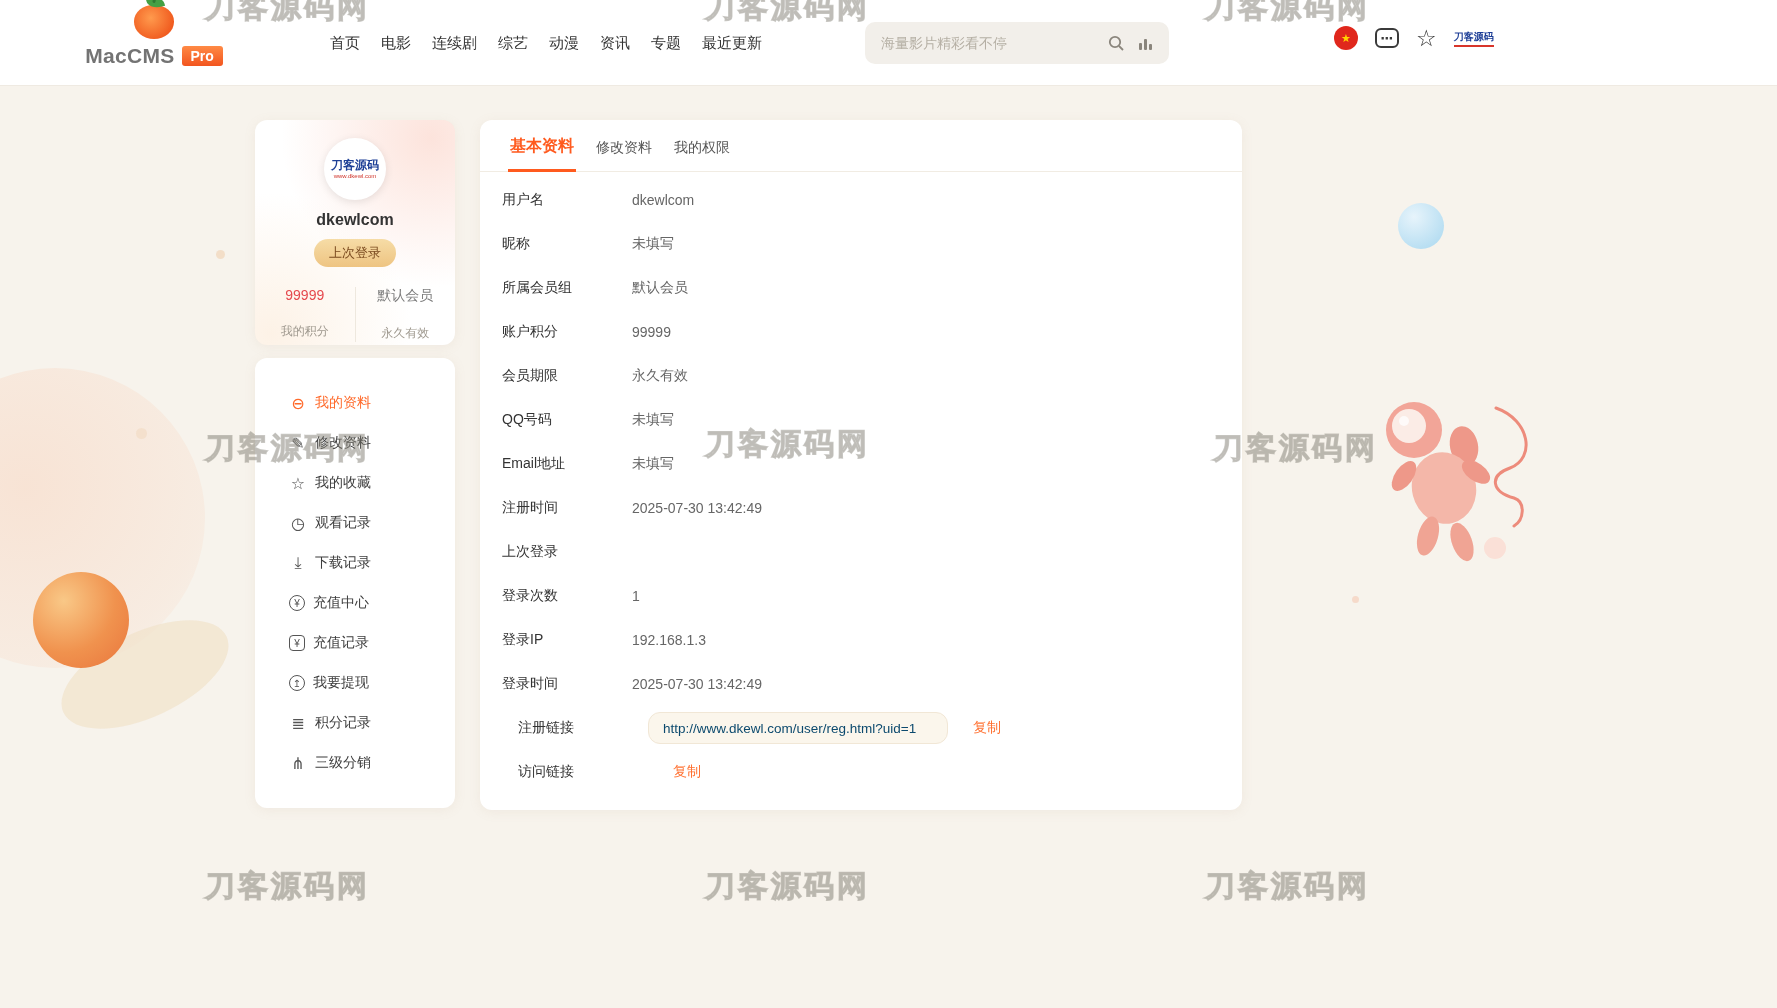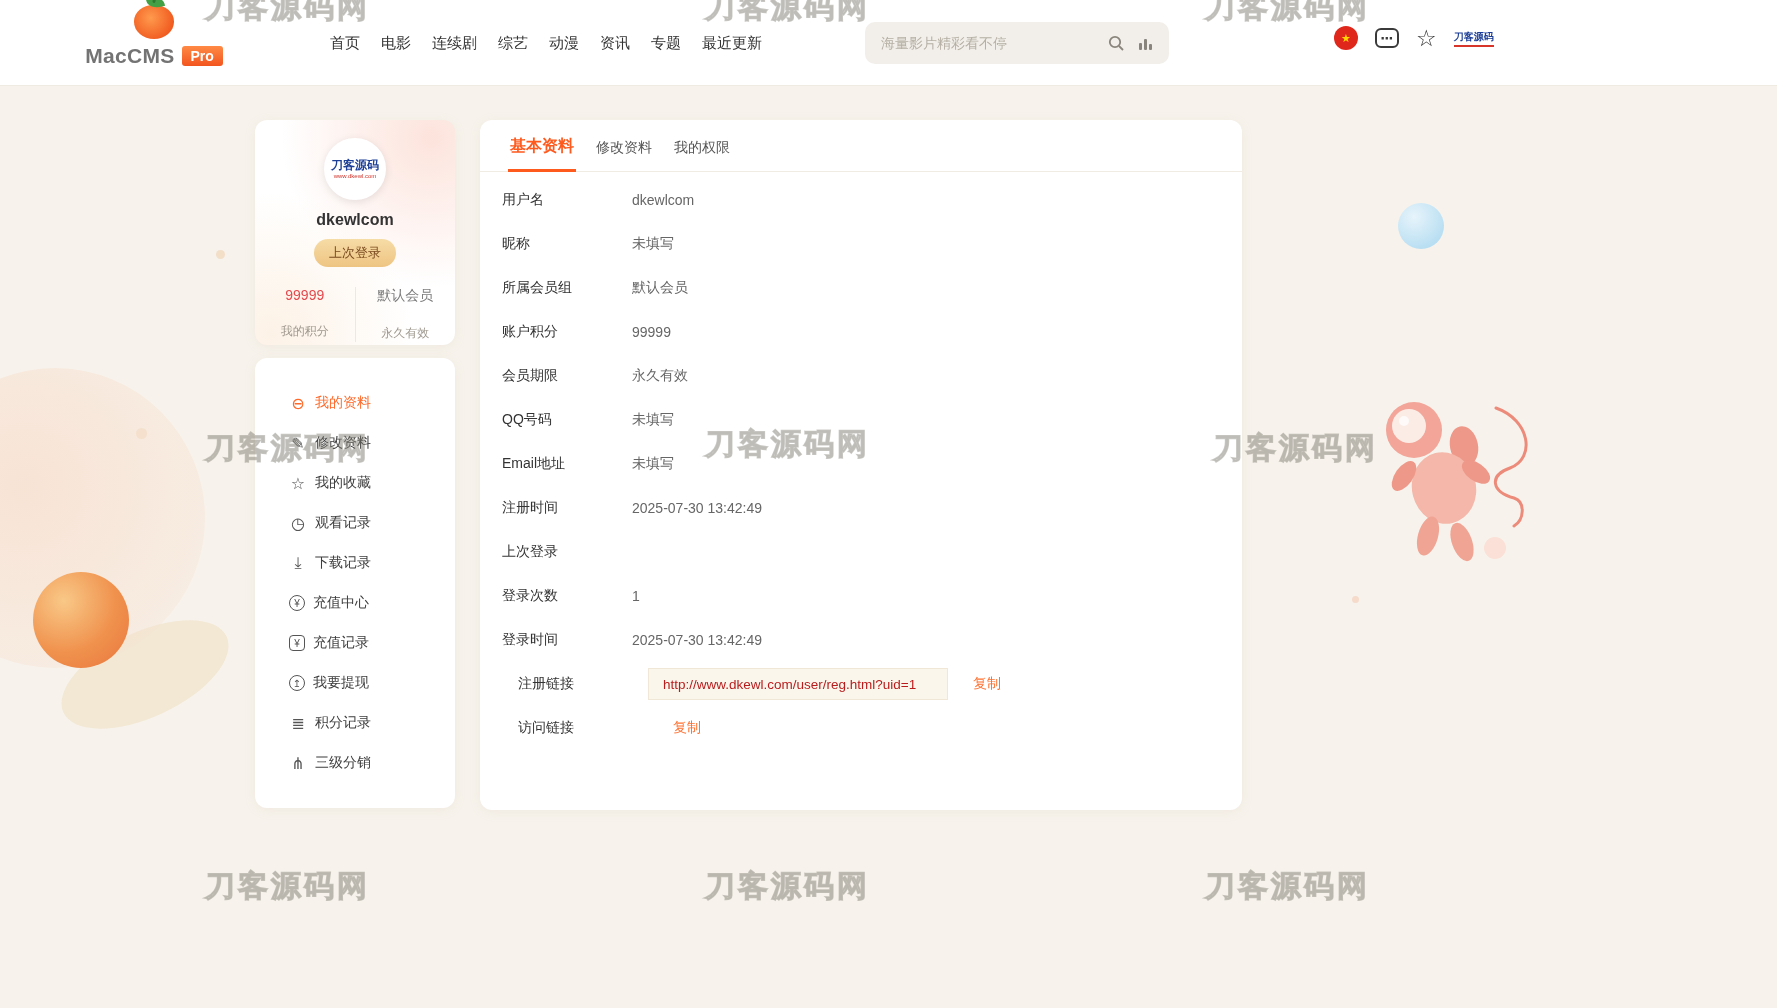--- a/index.html
+++ b/index.html
@@ -113,21 +113,21 @@
   .tab.active { color:#ff5a1e; font-size:16px; font-weight:700; border-bottom:3px solid #ff5a1e;
     margin-bottom:-1px; padding-bottom:12px; }
 
   .rows { padding-top:6px; }
   .info-row { display:flex; align-items:center; height:44px; padding-left:22px; }
   .row-label { width:130px; flex:0 0 130px; font-size:14px; color:#333; }
   .row-value { font-size:14px; color:#666; }
 
   .link-row { display:flex; align-items:center; height:44px; padding-left:38px; }
   .link-input { width:300px; height:32px; background:#fbf6ec; border:1px solid #f1e7d6;
-    border-radius:0; padding-left:14px; font-size:13.5px; color:#b91c1c; font-family:inherit; outline:none; }
+    border-radius:12px; padding-left:14px; font-size:13.5px; color:#0c4a6e; font-family:inherit; outline:none; }
   .copy-btn { margin-left:25px; background:none; border:none; color:#ff7030; font-size:14px;
     cursor:pointer; font-family:inherit; }
 </style>
 </head>
 <body>
 
 <div class="deco blob-left-big"></div>
 <div class="deco blob-left-beige"></div>
 <div class="deco ball-orange"></div>
 <div class="deco ball-blue"></div>
@@ -353,20 +353,24 @@
         <div class="info-row">
           <span class="row-label">上次登录</span>
           <span class="row-value"></span>
         </div>
 
         <div class="info-row">
           <span class="row-label">登录次数</span>
           <span class="row-value">1</span>
         </div>
 
+        <div class="info-row">
+          <span class="row-label">登录IP</span>
+          <span class="row-value">192.168.1.3</span>
+        </div>
 
         <div class="info-row">
           <span class="row-label">登录时间</span>
           <span class="row-value">2025-07-30 13:42:49</span>
         </div>
 
     </div>
 
     <div>
 

